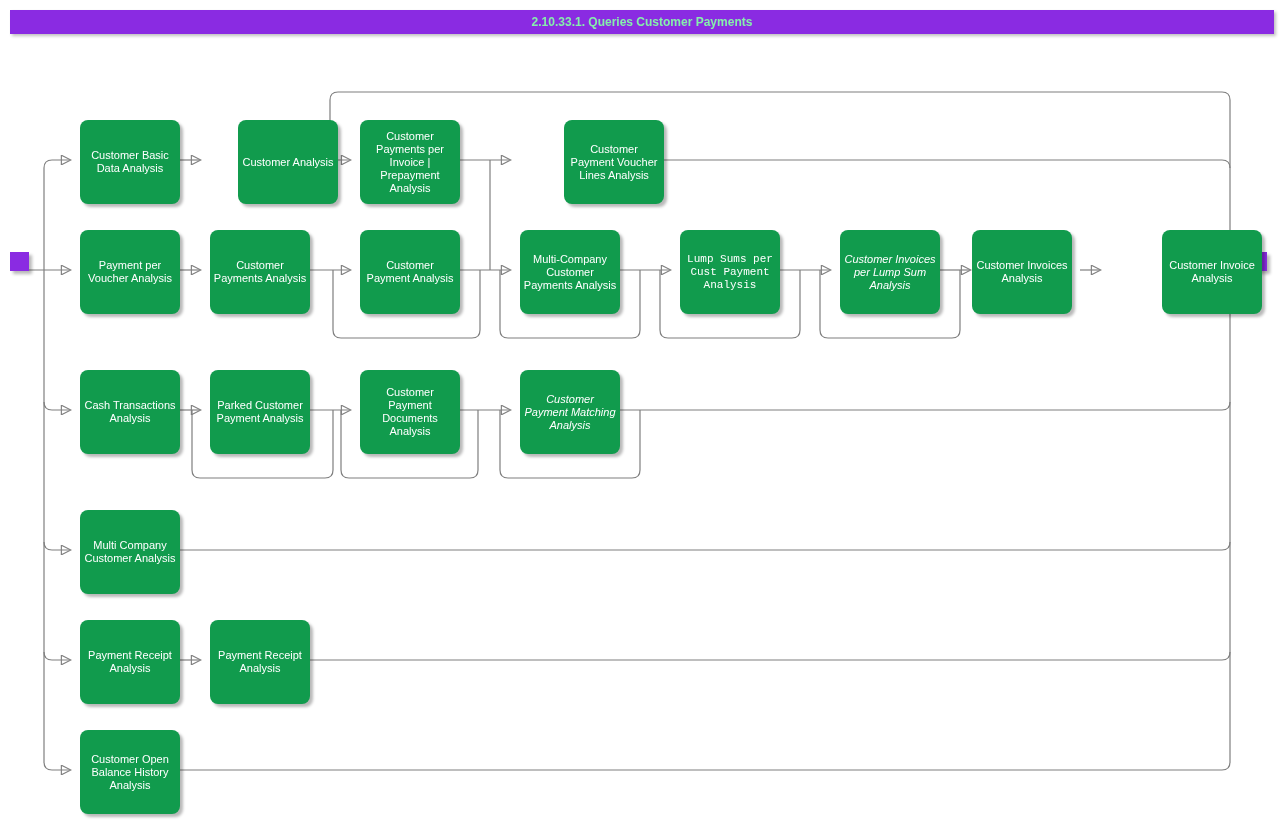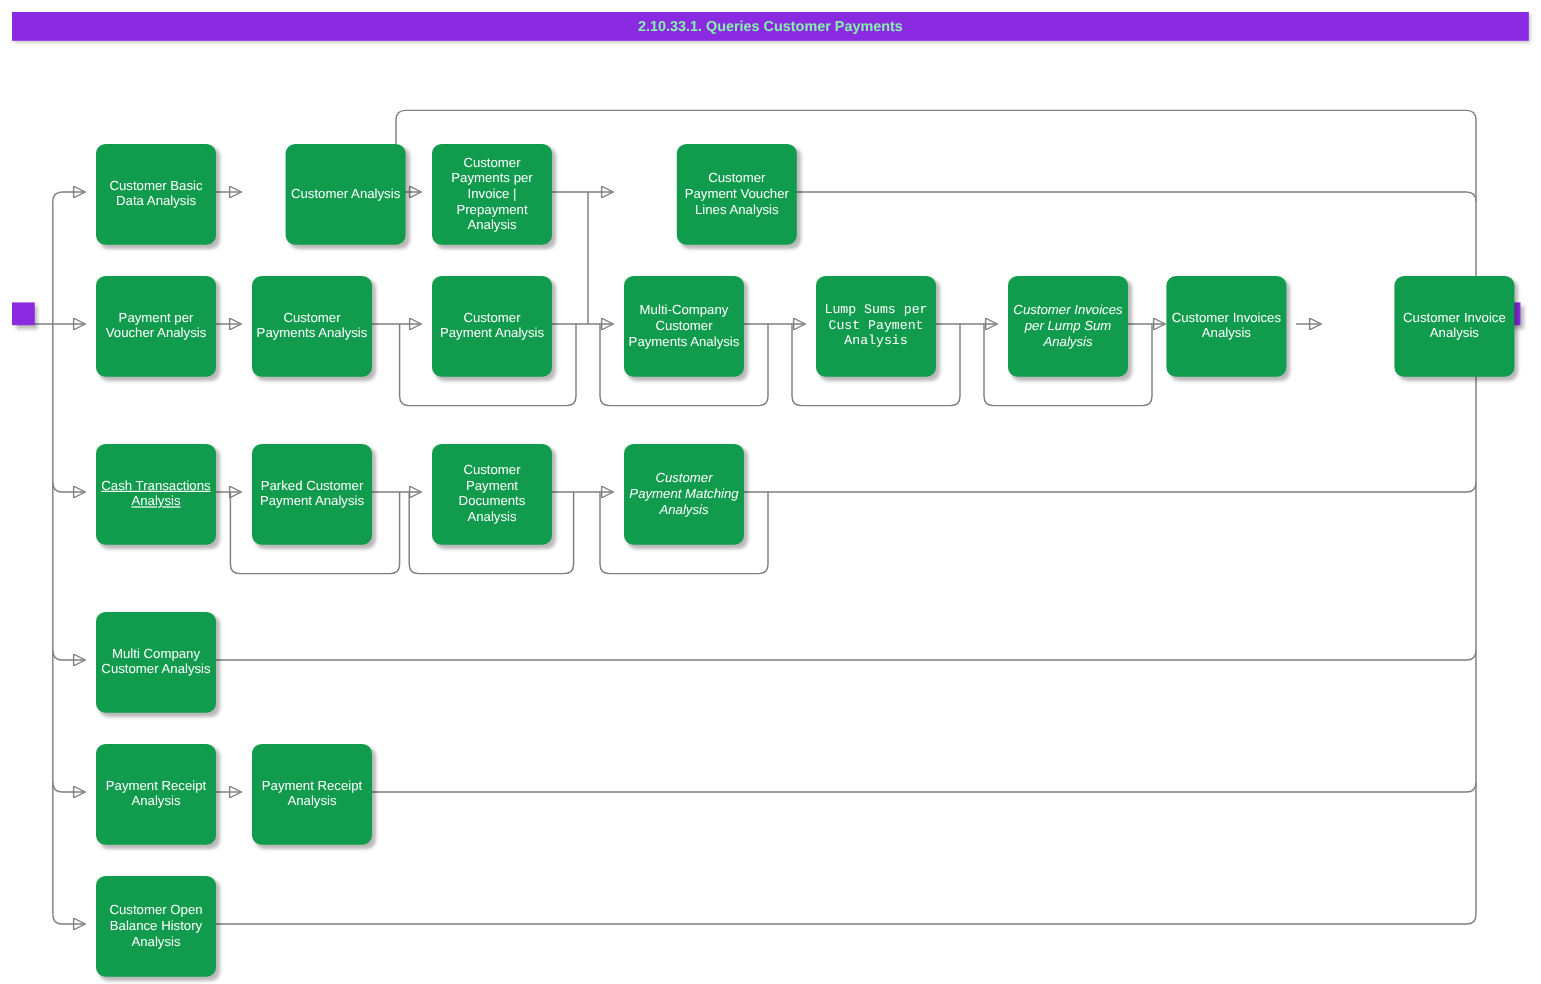--- a/index.html
+++ b/index.html
@@ -110,21 +110,21 @@
       <div class="node" style="left: 360px; top: 120px;">Customer Payments per Invoice | Prepayment Analysis</div>
       <div class="node" style="left: 520px; top: 120px; margin-left: 44px;">Customer Payment Voucher Lines Analysis</div>
       <div class="node" style="left: 80px; top: 230px;">Payment per Voucher Analysis</div>
       <div class="node" style="left: 210px; top: 230px;">Customer Payments Analysis</div>
       <div class="node" style="left: 360px; top: 230px;">Customer Payment Analysis</div>
       <div class="node" style="left: 520px; top: 230px;">Multi-Company Customer Payments Analysis</div>
       <div class="node" style="left: 680px; top: 230px; font-family: Liberation Mono, monospace;">Lump Sums per Cust Payment Analysis</div>
       <div class="node" style="left: 840px; top: 230px; font-style: italic;">Customer Invoices per Lump Sum Analysis</div>
       <div class="node" style="left: 972px; top: 230px;">Customer Invoices Analysis</div>
       <div class="node" style="left: 1162px; top: 230px;">Customer Invoice Analysis</div>
-      <div class="node" style="left: 80px; top: 370px; text-decoration: underline;">Cash Transactions Analysis</div>
+      <div class="node" style="left: 80px; top: 370px;">Cash Transactions Analysis</div>
       <div class="node" style="left: 210px; top: 370px;">Parked Customer Payment Analysis</div>
       <div class="node" style="left: 360px; top: 370px;">Customer Payment Documents Analysis</div>
       <div class="node" style="left: 520px; top: 370px; font-style: italic;">Customer Payment Matching Analysis</div>
       <div class="node" style="left: 80px; top: 510px;">Multi Company Customer Analysis</div>
       <div class="node" style="left: 80px; top: 620px;">Payment Receipt Analysis</div>
       <div class="node" style="left: 210px; top: 620px;">Payment Receipt Analysis</div>
       <div class="node" style="left: 80px; top: 730px;">Customer Open Balance History Analysis</div>
     </div>
 </div>
 

